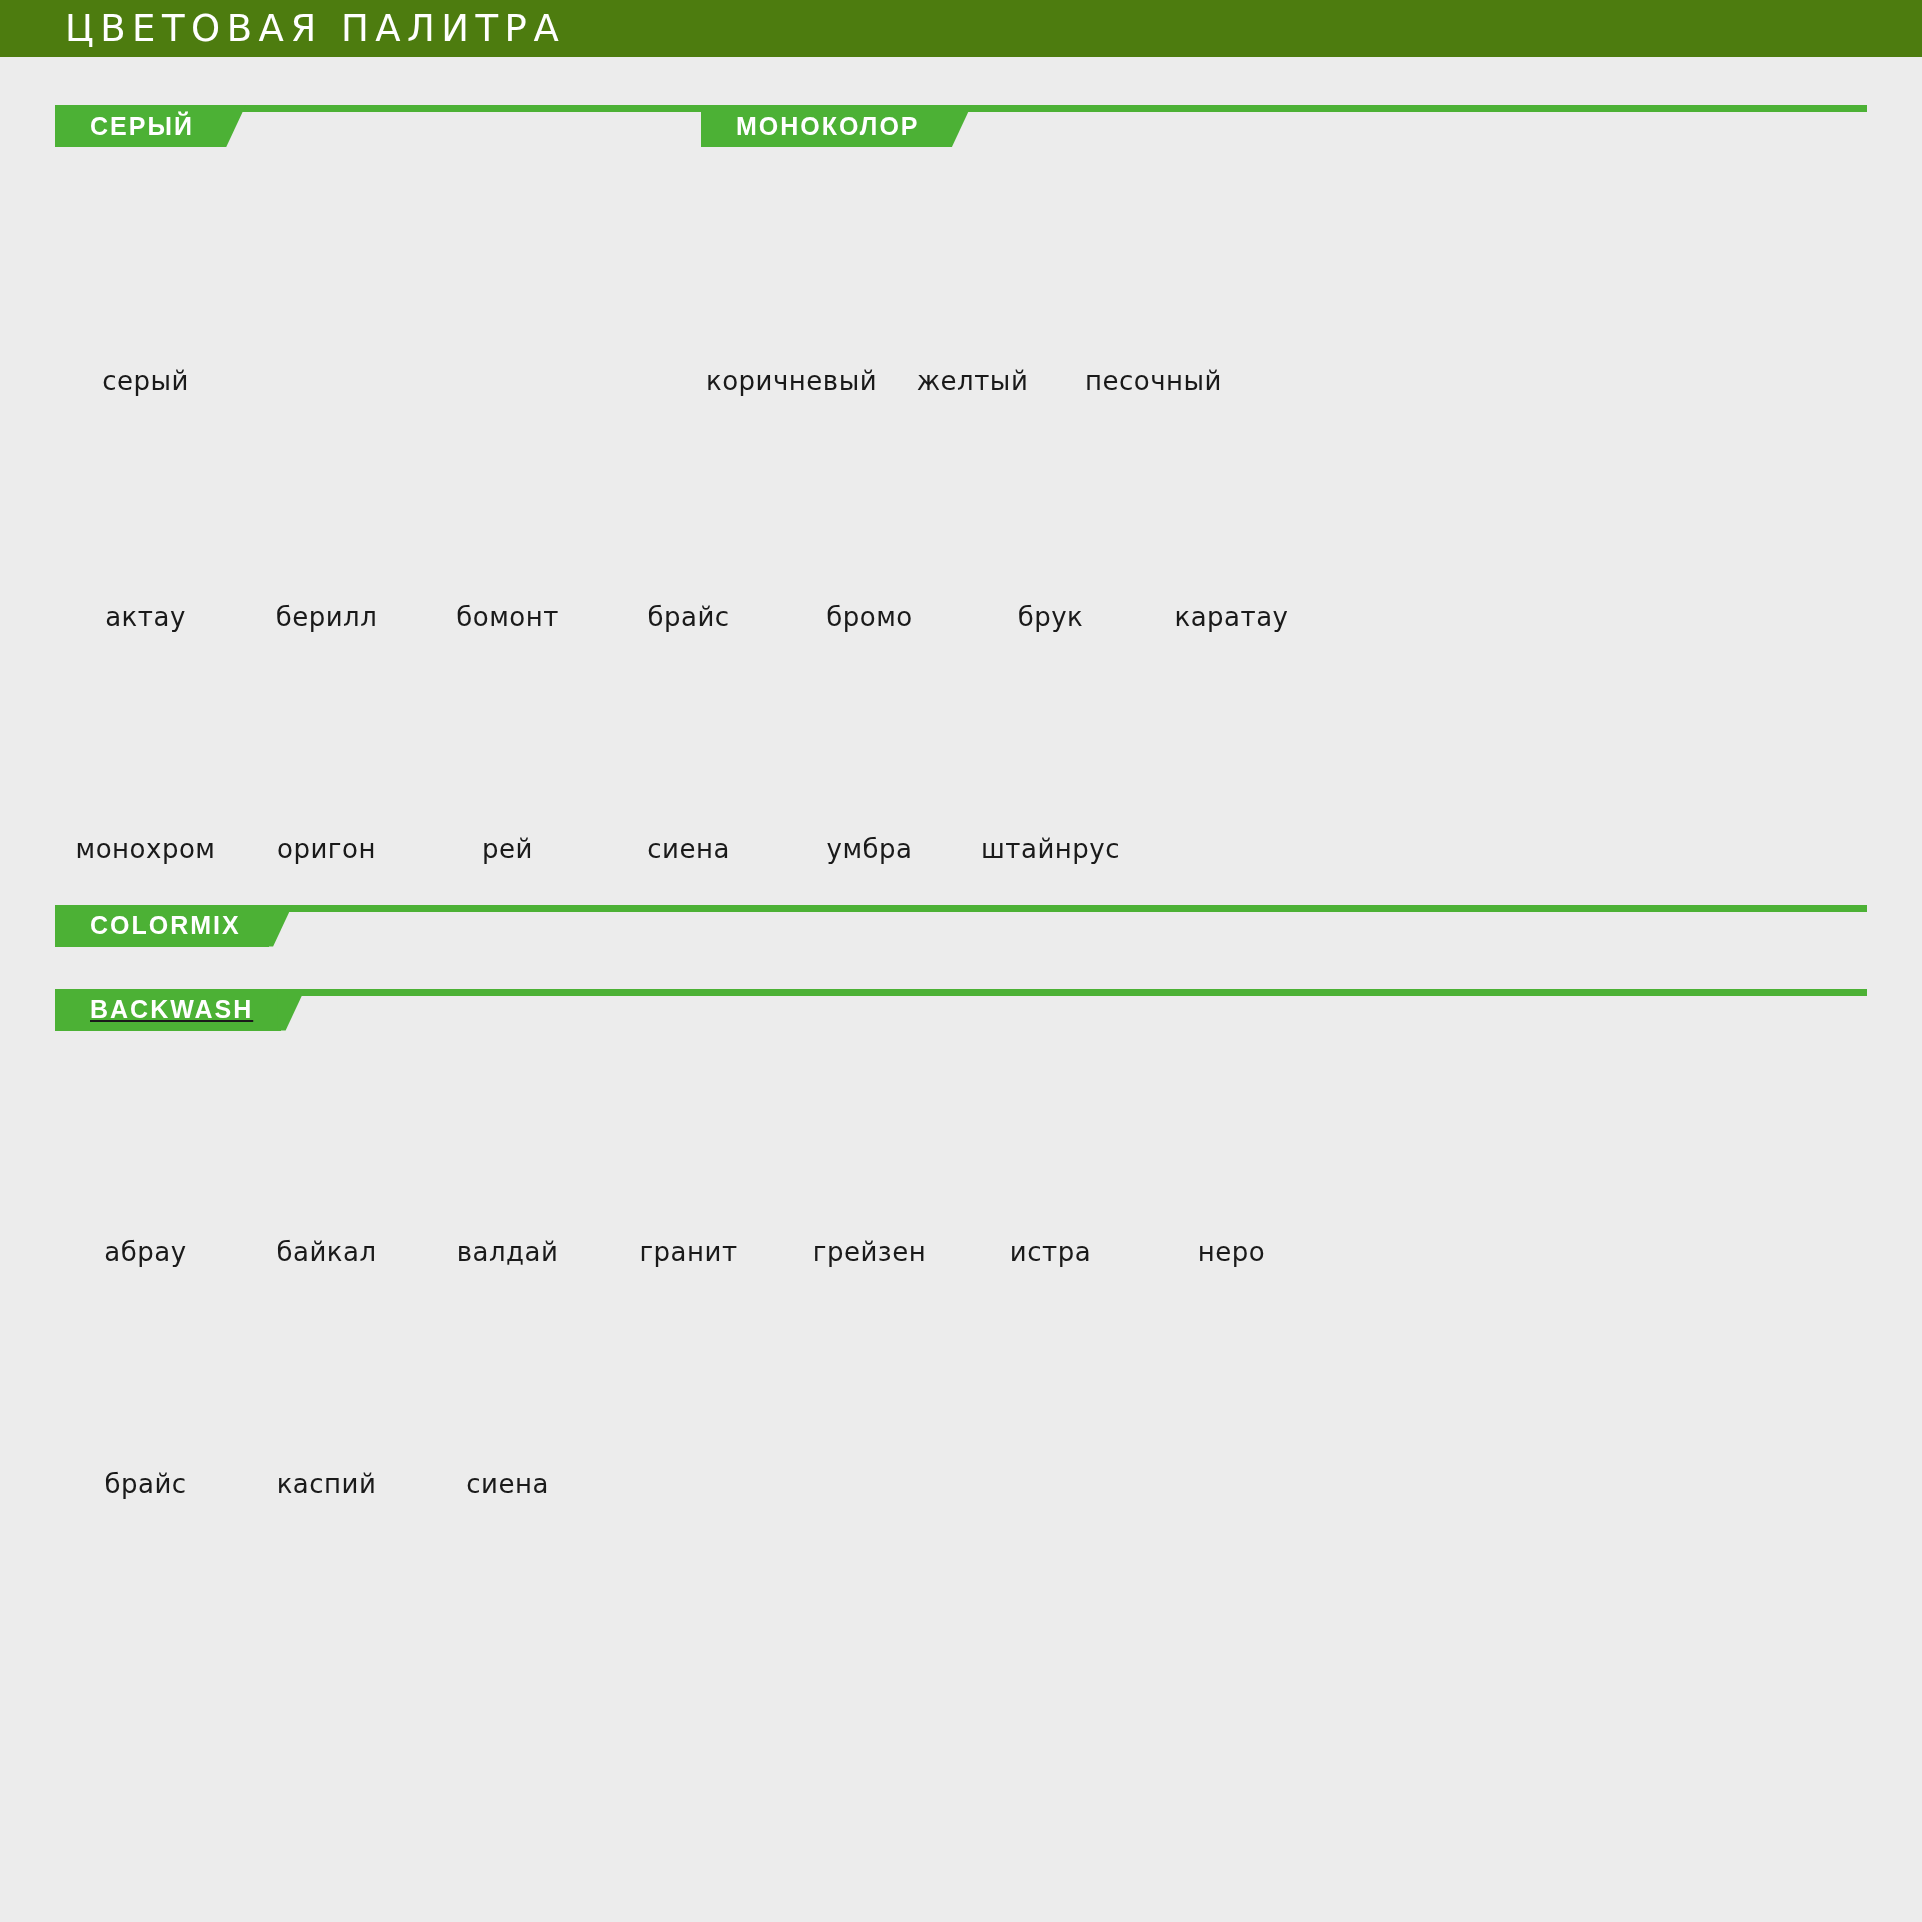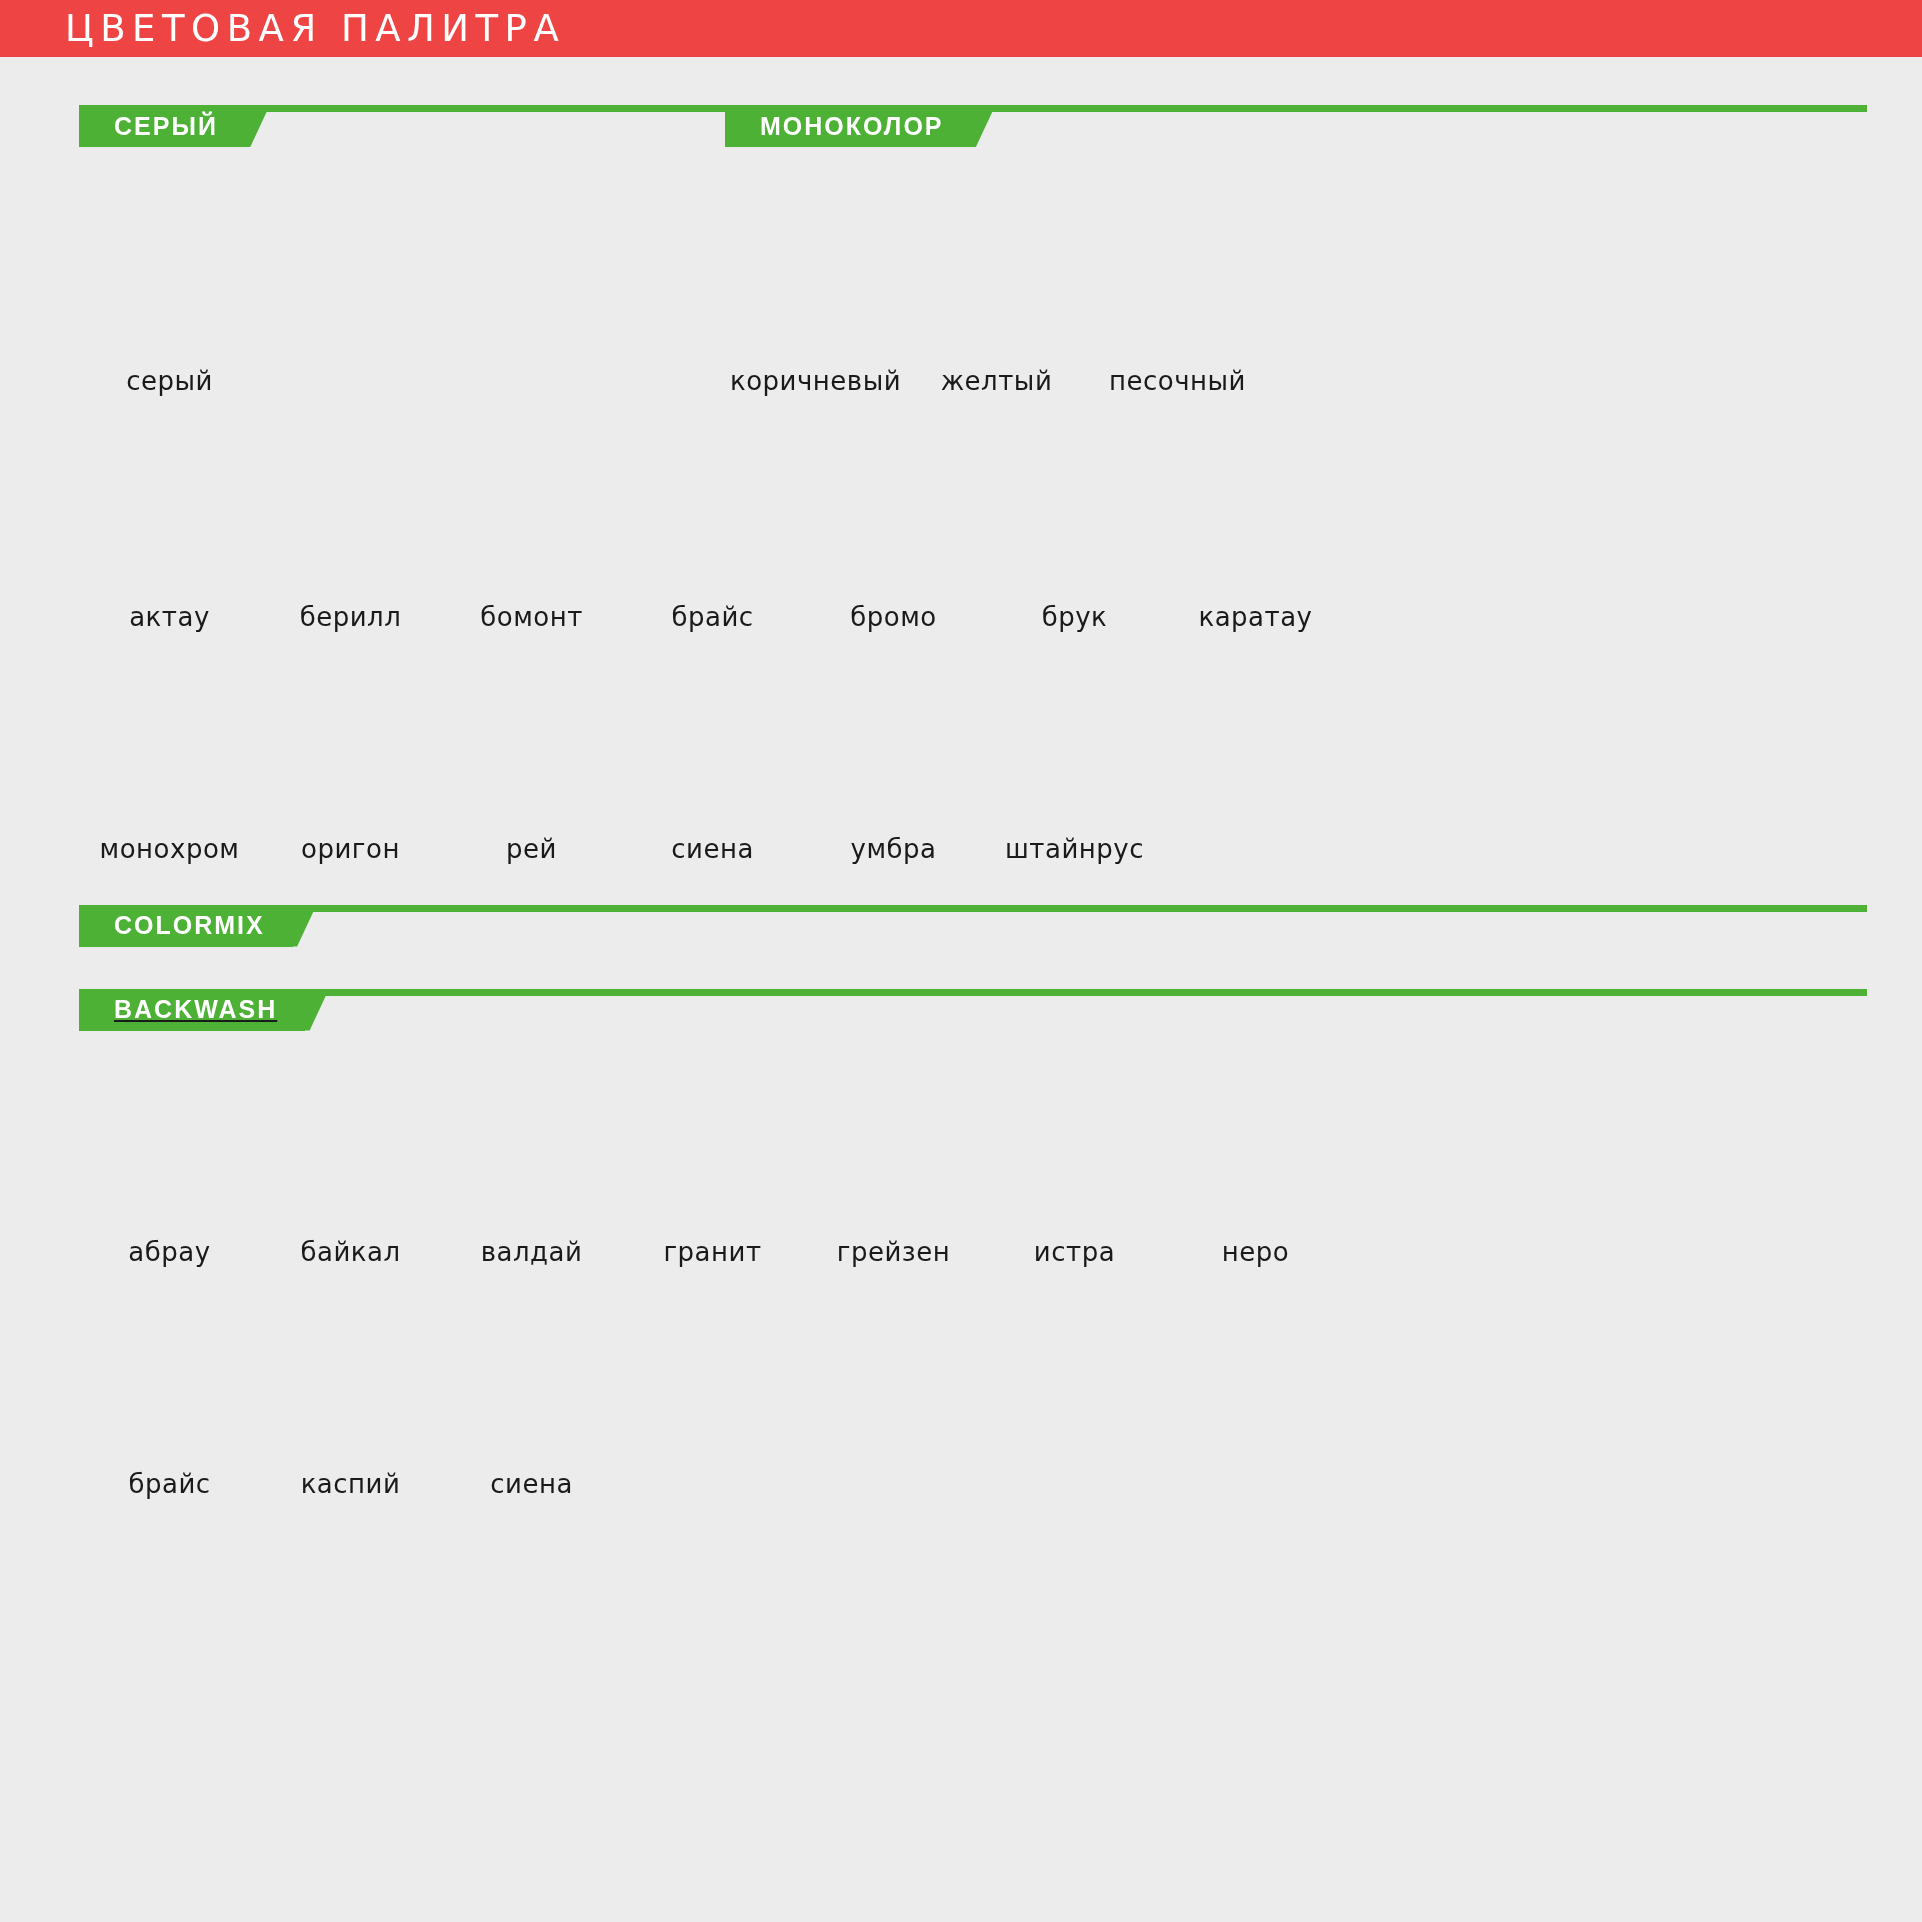--- a/index.html
+++ b/index.html
@@ -13,40 +13,39 @@
     height: 1922px;
     font-family: "Liberation Sans", "DejaVu Sans", sans-serif;
     color: #1a1a1a;
     overflow: hidden;
     position: relative;
   }
 
   
   .titlebar {
     height: 57px;
-    background: #ef4444;
+    background: #4d7c0f;
     display: flex;
     align-items: center;
     padding-left: 65px;
     box-sizing: border-box;
   }
   .titlebar-text {
     color: #ffffff;
     font-size: 37px;
     letter-spacing: 6.5px;
     font-weight: 400;
     line-height: 1;
     font-family: "DejaVu Sans", "Liberation Sans", sans-serif;
   }
 
   
   .page {
     padding: 0 55px 0 55px;
     box-sizing: border-box;
-    margin-left: 24px;
   }
 
   
   .section-head {
     position: relative;
     height: 42px;
     display: flex;
     align-items: stretch;
   }
   .section-head .tag {

